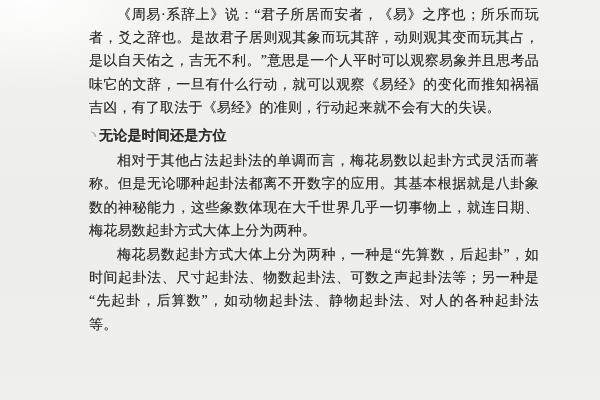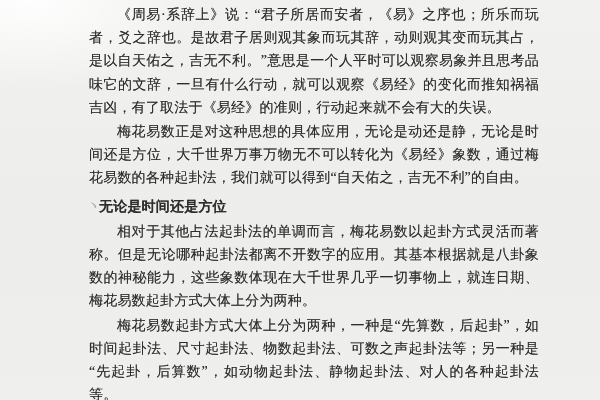--- a/index.html
+++ b/index.html
@@ -50,21 +50,20 @@
     flex: 0 0 auto;
   }
   .heading-text { flex: 0 0 auto; }
 </style>
 </head>
 <body>
 
 <div class="page">
   <div class="text-column">
       <p class="para">《周易·系辞上》说：“君子所居而安者，《易》之序也；所乐而玩者，爻之辞也。是故君子居则观其象而玩其辞，动则观其变而玩其占，是以自天佑之，吉无不利。”意思是一个人平时可以观察易象并且思考品味它的文辞，一旦有什么行动，就可以观察《易经》的变化而推知祸福吉凶，有了取法于《易经》的准则，行动起来就不会有大的失误。</p>
-      <p class="para">梅花易数正是对这种思想的具体应用，无论是动还是静，无论是时间还是方位，大千世界万事万物无不可以转化为《易经》象数，通过梅花易数的各种起卦法，我们就可以得到“自天佑之，吉无不利”的自由。</p>
       <h2 class="section-heading" style="font-size: inherit;">
         <span class="heading-ornament">ヽ</span>
         <span class="heading-text">无论是时间还是方位</span>
       </h2>
       <p class="para">相对于其他占法起卦法的单调而言，梅花易数以起卦方式灵活而著称。但是无论哪种起卦法都离不开数字的应用。其基本根据就是八卦象数的神秘能力，这些象数体现在大千世界几乎一切事物上，就连日期、梅花易数起卦方式大体上分为两种。</p>
       <p class="para">梅花易数起卦方式大体上分为两种，一种是“先算数，后起卦”，如时间起卦法、尺寸起卦法、物数起卦法、可数之声起卦法等；另一种是“先起卦，后算数”，如动物起卦法、静物起卦法、对人的各种起卦法等。</p>
     </div>
 </div>
 
 </body></html>

